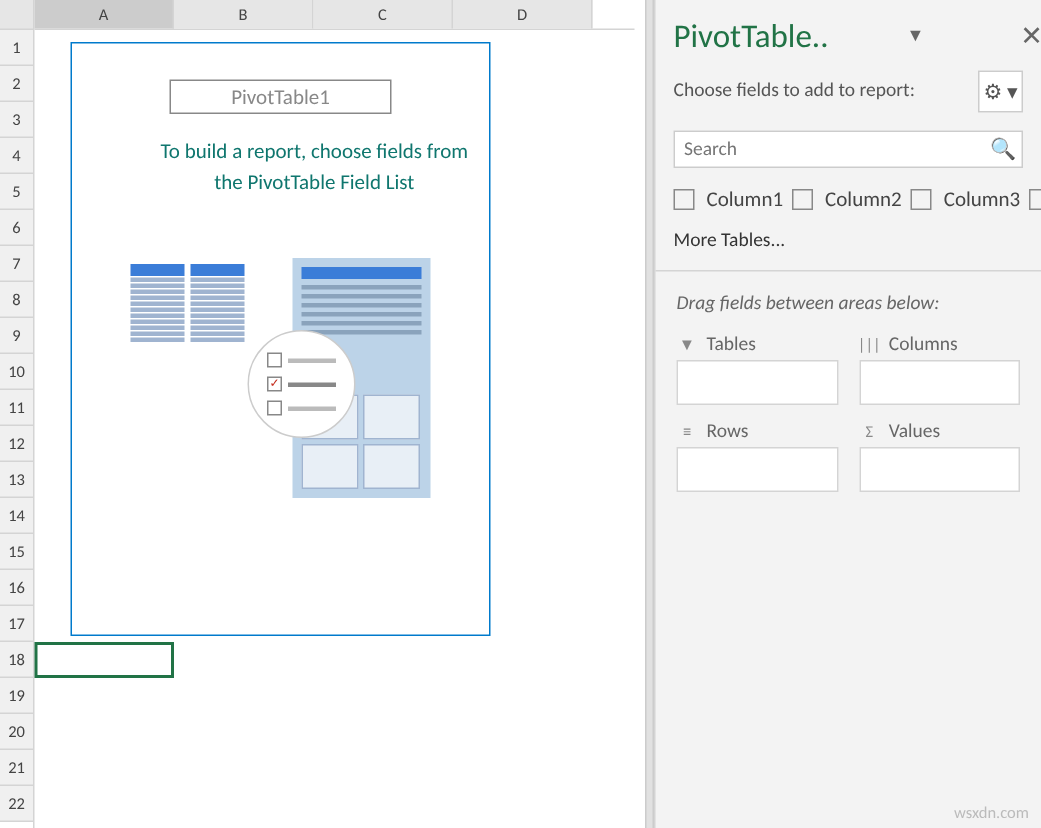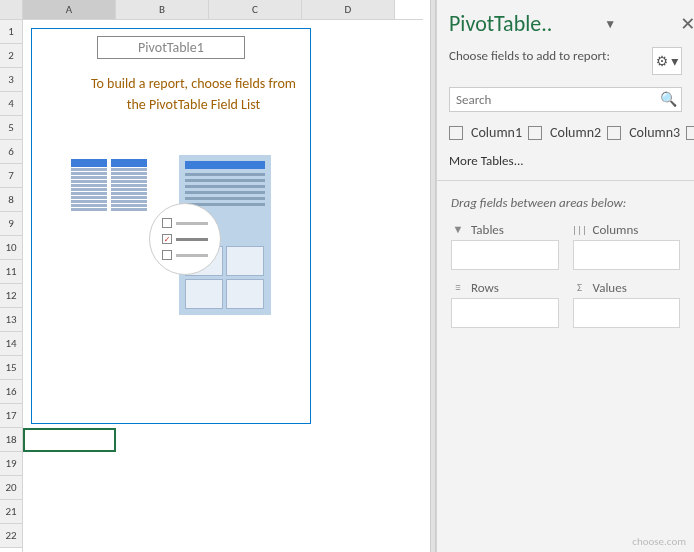--- a/index.html
+++ b/index.html
@@ -7,44 +7,44 @@
     .sheet-area { flex: 1; display: flex; background: #fff; }
     .row-headers { display: flex; flex-direction: column; border-right: 1px solid #d4d4d4; }
     .row-hdr { width: 22px; height: 24px; border-bottom: 1px solid #d4d4d4; display:flex; align-items:center; justify-content:center; font-size:11px; color:#444; background:#f0f0f0; }
     .row-hdr.first { height: 20px; background:#e6e6e6; }
     .col-area { display: flex; flex-direction: column; }
     .col-headers { display: flex; height: 20px; border-bottom:1px solid #d4d4d4; }
     .col-hdr { width: 93px; border-right:1px solid #d4d4d4; display:flex; align-items:center; justify-content:center; font-size:11px; color:#444; background:#e6e6e6; }
     .col-hdr:first-child { background:#ccc; }
     .grid { position: relative; width: 400px; height: 530px; }
     .cell-sel { position:absolute; top: 408px; left:0; width:93px; height:24px; border:2px solid #217346; }
-    .pivot-box { position:absolute; top:8px; left:8px; width:280px; height:396px; border:1px solid #007acc; background:#fff; display:flex; flex-direction:column; align-items:center; padding-top:7px; }
+    .pivot-box { position:absolute; top:8px; left:24px; width:280px; height:396px; border:1px solid #007acc; background:#fff; display:flex; flex-direction:column; align-items:center; padding-top:24px; }
     .pv-title-box { border:1px solid #888; padding:2px 40px; font-size:14px; color:#888; margin-bottom:14px; }
-    .pv-msg { font-size:14px; color:#a16207; text-align:center; line-height:1.5; padding:0 8px;margin-left:45px; }
+    .pv-msg { font-size:14px; color:#0f766e; text-align:center; line-height:1.5; padding:0 8px;margin-left:45px; }
     .pv-graphic { margin-top:40px; display:flex; gap:32px; position:relative; }
     .pv-tables { display:flex; gap:4px; margin-top:4px; }
     .mini-table { width:36px; }
     .mini-table .mt-hdr { height:8px; background:#3b7dd8; margin-bottom:1px; }
     .mini-table .mt-row { height:3px; background:#a0b4d0; margin-bottom:1px; }
     .pv-form { width:92px; height:160px; background:#bcd3e8; display:flex; flex-direction:column; padding:6px; gap:2px; }
     .pv-form .f-row { height:3px; background:#8aa3bc; margin-bottom:1px; }
     .pv-form .f-hdr { height:8px; background:#3b7dd8; margin-bottom:2px; }
     .pv-form .f-boxes { display:flex; flex-wrap:wrap; gap:3px; margin-top:auto; }
     .pv-form .f-box { width:38px; height:30px; background:#e8eff6; border:1px solid #a0b4d0; }
     .pv-check { position:absolute; left:78px; top:48px; width:72px; height:72px; border-radius:50%; background:#fff; border:1px solid #ccc; display:flex; flex-direction:column; justify-content:center; gap:6px; padding:12px; }
     .pv-check .ch { display:flex; gap:4px; align-items:center;}
     .pv-check .ch .box { width:10px; height:10px; border:1px solid #888; display:flex; align-items:center; justify-content:center; font-size:8px; color:#c42b1c;}
     .pv-check .ch .line { flex:1; height:3px; background:#bbb; }
     .divider { width:6px; background:#e1e1e1; border-left:1px solid #ccc; border-right:1px solid #ccc; }
     .pane { width: 258px; background:#f3f3f3; display:flex; flex-direction:column; border-left:1px solid #d4d4d4; }
     .pane-hdr { padding:10px 12px 6px 12px; display:flex; align-items:center;gap:48px; }
     .pane-title { color:#217346; font-size:22px; font-weight:400; flex:1; }
     .pane-drop { color:#666; font-size:12px; padding:0 4px; }
     .pane-close { color:#666; font-size:18px; padding:0 4px; margin-left:8px;}
-    .pane-desc { padding:4px 12px; display:flex; align-items:flex-start; }
+    .pane-desc { padding:4px 12px; display:flex; align-items:center; }
     .pane-desc-txt { font-size:13px; color:#555; line-height:1.4; flex:1;}
     .gear-btn { width:30px; height:28px; border:1px solid #ccc; background:#fff; display:flex; align-items:center; justify-content:center; font-size:14px; color:#555; }
     .search-wrap { margin:8px 12px; display:flex; border:1px solid #ccc; background:#fff; }
     .search-in { flex:1; border:none; padding:4px 6px; font-size:13px; outline:none; background:transparent;}
     .search-ic { width:24px; display:flex; align-items:center; justify-content:center; color:#888; font-size:14px;}
     .fields { padding:4px 12px 8px 12px; display:flex; flex-direction:row; gap:6px; }
     .fld { display:flex; align-items:center; gap:8px; font-size:14px; color:#444; }
     .fld .cb { width:14px; height:14px; border:1px solid #888; }
     .more-link { padding:4px 12px 12px 12px; font-size:13px; color:#333; }
     .sep { height:1px; background:#d4d4d4; margin:0 0 4px 0;}
@@ -226,13 +226,13 @@
     <div class="area">
       <div class="area-lbl">
           <span class="area-ic">Σ</span>
           <span>Values</span>
         </div>
       <div class="area-box"></div>
     </div>
   </div>
 </div>
 
-<div class="watermark">choose.com</div>
+<div class="watermark">wsxdn.com</div>
 
 </body></html>

